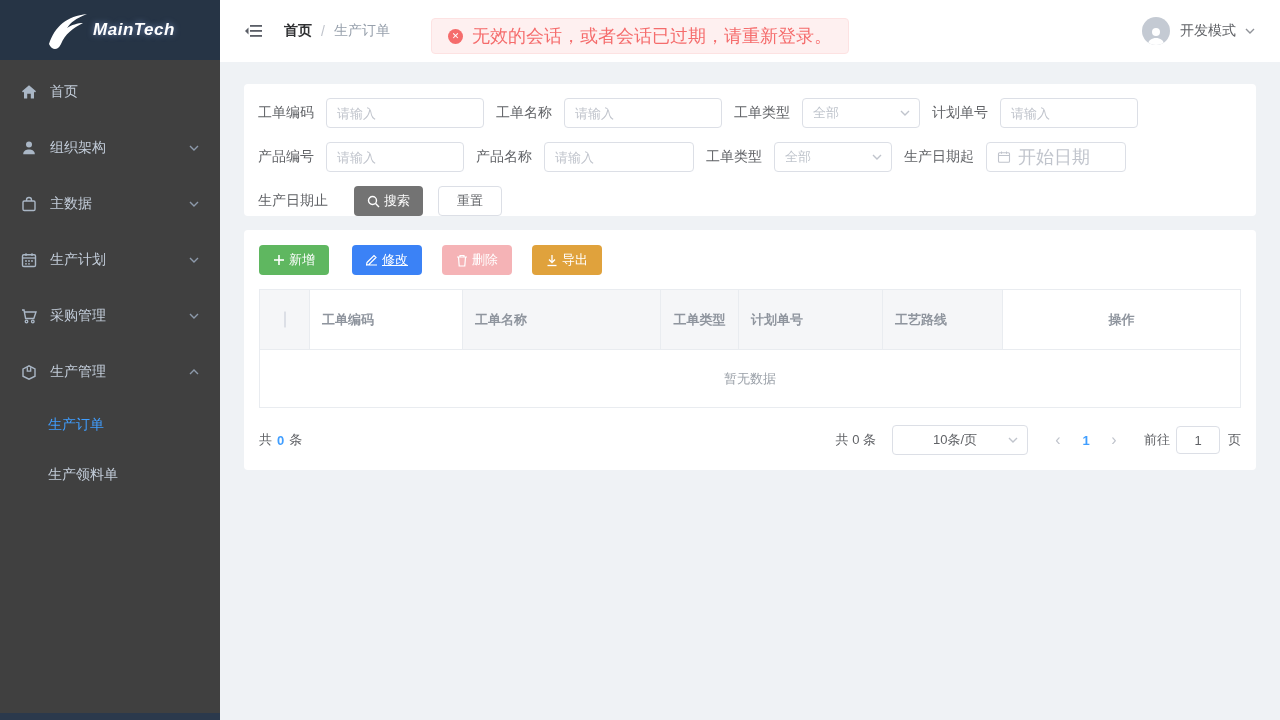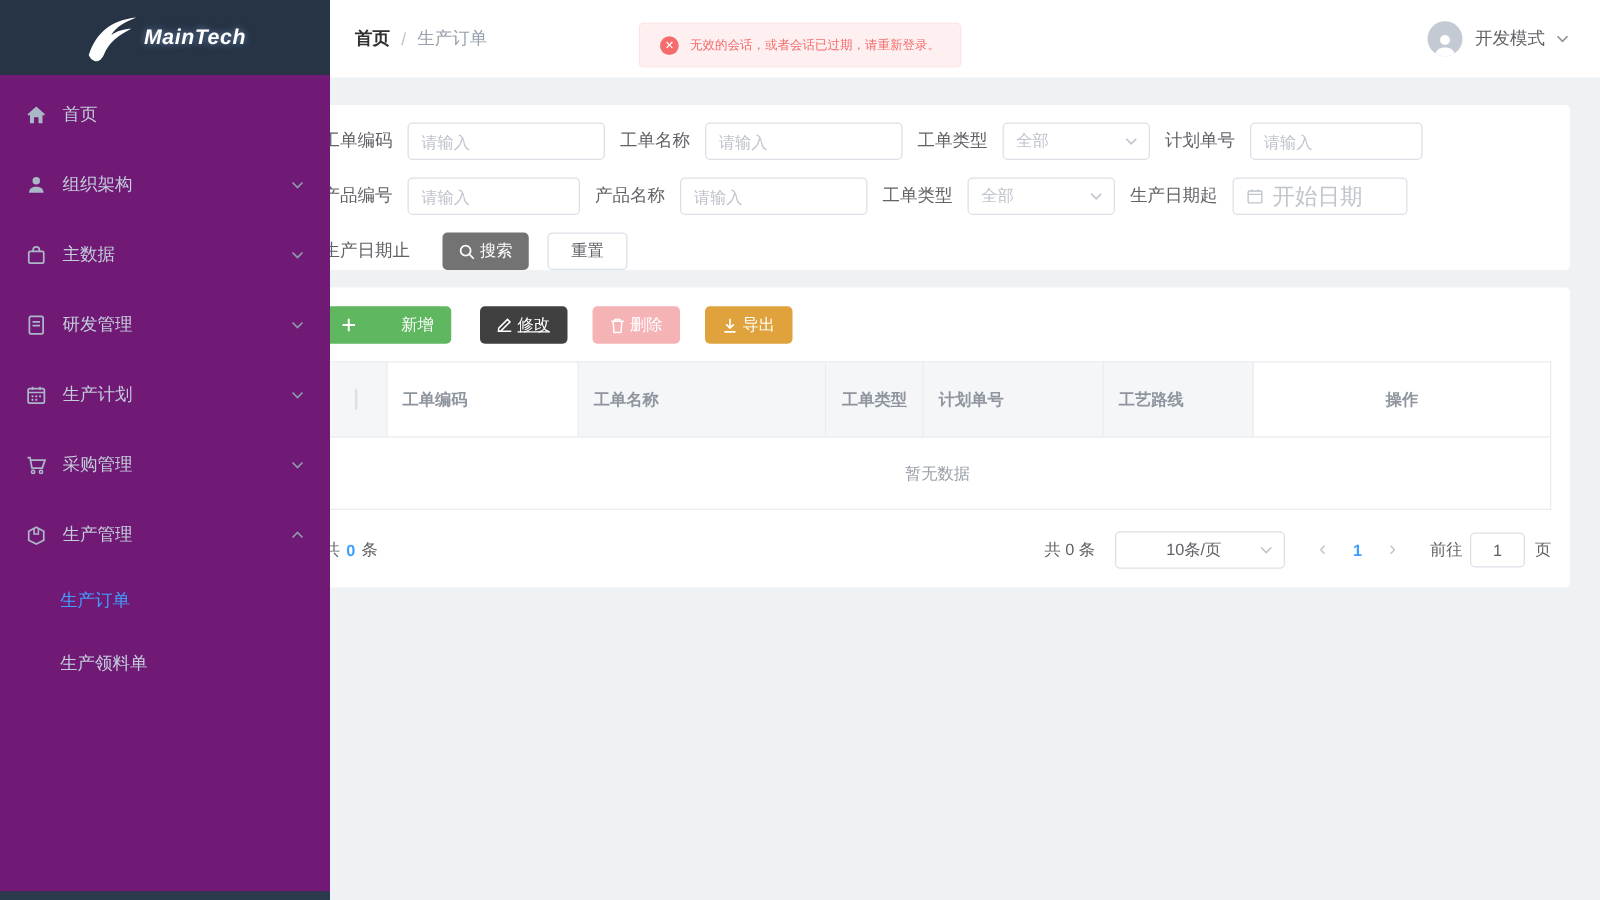--- a/index.html
+++ b/index.html
@@ -1,20 +1,20 @@
 <!DOCTYPE html>
 <html><head>
 <meta charset="utf-8">
 <style>
   * { margin:0; padding:0; box-sizing:border-box; }
   html,body { width:1280px; height:720px; overflow:hidden; background:#eff2f5;
     font-family:"Liberation Sans","DejaVu Sans",sans-serif; font-size:14px; color:#303133; }
 
   
-  .sidebar { position:fixed; left:0; top:0; width:264px; height:720px; background:#701a75; z-index:5; }
+  .sidebar { position:fixed; left:0; top:0; width:220px; height:720px; background:#404040; z-index:5; }
   .logo-area { height:60px; background:#263445; display:flex; align-items:center; justify-content:center; gap:2px; }
   .logo-swoosh { width:46px; height:40px; }
   .logo-text { color:#fff; font-weight:bold; font-style:italic; font-size:17px; letter-spacing:.5px;
     text-shadow:0 0 6px rgba(160,190,255,.55); }
   .menu { padding-top:4px; }
   .menu-item { height:56px; display:flex; align-items:center; padding:0 20px; color:#c3cdda; cursor:pointer; font-size:14px; }
   .menu-item .mi-icon { width:18px; height:18px; margin-right:12px; flex:0 0 18px; color:#aab7c6; }
   .menu-item .mi-label { flex:1; }
   .menu-item .mi-chevron { width:12px; height:12px; color:#8d9aab; }
   .submenu .menu-item { height:50px; padding-left:48px; font-size:14px; }
@@ -27,21 +27,21 @@
   .fold-btn { width:20px; height:20px; color:#5a5e66; cursor:pointer; }
   .breadcrumb { display:flex; align-items:center; margin-left:20px; font-size:14px; }
   .bc-root { font-weight:bold; color:#303133; cursor:pointer; }
   .bc-sep { color:#c0c4cc; margin:0 9px; }
   .bc-current { color:#97a0ac; }
   .toast { position:fixed; top:18px; left:640px; transform:translateX(-50%); height:36px;
     background:#fef0f0; border:1px solid #fde2e2; border-radius:4px; display:flex; align-items:center;
     padding:0 16px; z-index:50; }
   .toast-icon { width:15px; height:15px; border-radius:50%; background:#f56c6c; color:#fff; font-size:9px;
     display:flex; align-items:center; justify-content:center; margin-right:9px; line-height:1; }
-  .toast-text { color:#f56c6c; font-size:10px; white-space:nowrap; }
+  .toast-text { color:#f56c6c; font-size:18px; white-space:nowrap; }
   .userbox { margin-left:auto; display:flex; align-items:center; cursor:pointer; }
   .avatar { width:28px; height:28px; border-radius:50%; background:#c4cad3; display:flex; align-items:flex-end; justify-content:center; overflow:hidden; margin-right:10px; }
   .user-name { color:#606266; font-size:14px; }
   .user-chevron { width:12px; height:12px; color:#909399; margin-left:8px; }
 
   
   .content { padding:22px 24px; }
   .panel { background:#fff; border-radius:4px; }
   .filter-panel { padding:14px 14px 0 14px; }
   .frow { display:flex; align-items:center; margin-bottom:14px; }
@@ -60,22 +60,22 @@
   .date-box .cal { width:14px; height:14px; color:#c0c4cc; margin-right:7px; }
   .date-ph { color:#c0c4cc; font-size:18px; }
   .btn { height:30px; border:none; border-radius:4px; font-size:13px; display:inline-flex; align-items:center;
     justify-content:center; cursor:pointer; font-family:inherit; }
   .btn svg { margin-right:4px; }
   .btn-search { background:#737373; color:#fff; padding:0 13px; margin-left:2px; }
   .btn-reset { background:#fff; color:#606266; border:1px solid #dcdfe6; padding:0 18px; margin-left:15px; }
 
   .table-panel { margin-top:8px; padding:15px; }
   .toolbar { display:flex; }
-  .btn-add { background:#5fb760; color:#fff; padding:0 14px; margin-right:23px;gap:32px; }
-  .btn-edit { background:#404040; color:#fff; padding:0 14px; margin-right:20px; cursor:not-allowed;text-decoration:underline; }
+  .btn-add { background:#5fb760; color:#fff; padding:0 14px; margin-right:23px; }
+  .btn-edit { background:#3b82f6; color:#fff; padding:0 14px; margin-right:20px; cursor:not-allowed;text-decoration:underline; }
   .btn-del { background:#f5b3b6; color:#fff; padding:0 14px; margin-right:20px; cursor:not-allowed; }
   .btn-export { background:#e0a23c; color:#fff; padding:0 14px; }
 
   table.grid { width:100%; border-collapse:collapse; margin-top:14px; table-layout:fixed; }
   .grid th, .grid td { border:1px solid #e9ecf0; font-size:13px; }
   .grid th { height:60px; background:#f5f6f8; color:#8f959e; font-weight:bold; text-align:left; padding:0 12px; }
   .grid th.center { text-align:center; padding:0 6px; }
   .grid th.white { background:#fff; }
   .grid td.empty-cell { height:58px; text-align:center; color:#9aa0a8; }
   .checkbox { width:14px; height:14px; border:1px solid #dcdfe6; border-radius:2px; background:#fff; cursor:pointer; margin:0 auto; }
@@ -122,31 +122,20 @@
       <svg class="mi-chevron" viewBox="0 0 12 12">
           <polyline points="2,4 6,8 10,4" fill="none" stroke="currentColor" stroke-width="1.4"></polyline>
         </svg>
     </div>
     <div class="menu-item">
       <svg class="mi-icon" viewBox="0 0 18 18">
           <rect x="3" y="6" width="12" height="9.5" rx="1.3" fill="none" stroke="currentColor" stroke-width="1.4"></rect>
           <path d="M6.5 6V5a2.5 2.5 0 0 1 5 0v1" fill="none" stroke="currentColor" stroke-width="1.4"></path>
         </svg>
       <span class="mi-label">主数据</span>
-      <svg class="mi-chevron" viewBox="0 0 12 12">
-          <polyline points="2,4 6,8 10,4" fill="none" stroke="currentColor" stroke-width="1.4"></polyline>
-        </svg>
-    </div>
-    <div class="menu-item">
-      <svg class="mi-icon" viewBox="0 0 18 18">
-          <rect x="3.5" y="2" width="11" height="14" rx="1.3" fill="none" stroke="currentColor" stroke-width="1.4"></rect>
-          <line x1="6" y1="6.5" x2="12" y2="6.5" stroke="currentColor" stroke-width="1.3"></line>
-          <line x1="6" y1="9.5" x2="12" y2="9.5" stroke="currentColor" stroke-width="1.3"></line>
-        </svg>
-      <span class="mi-label">研发管理</span>
       <svg class="mi-chevron" viewBox="0 0 12 12">
           <polyline points="2,4 6,8 10,4" fill="none" stroke="currentColor" stroke-width="1.4"></polyline>
         </svg>
     </div>
     <div class="menu-item">
       <svg class="mi-icon" viewBox="0 0 18 18">
           <rect x="2.5" y="3.8" width="13" height="11.7" rx="1.3" fill="none" stroke="currentColor" stroke-width="1.4"></rect>
           <line x1="2.5" y1="7" x2="15.5" y2="7" stroke="currentColor" stroke-width="1.3"></line>
           <line x1="6" y1="2.3" x2="6" y2="5" stroke="currentColor" stroke-width="1.3"></line>
           <line x1="12" y1="2.3" x2="12" y2="5" stroke="currentColor" stroke-width="1.3"></line>

